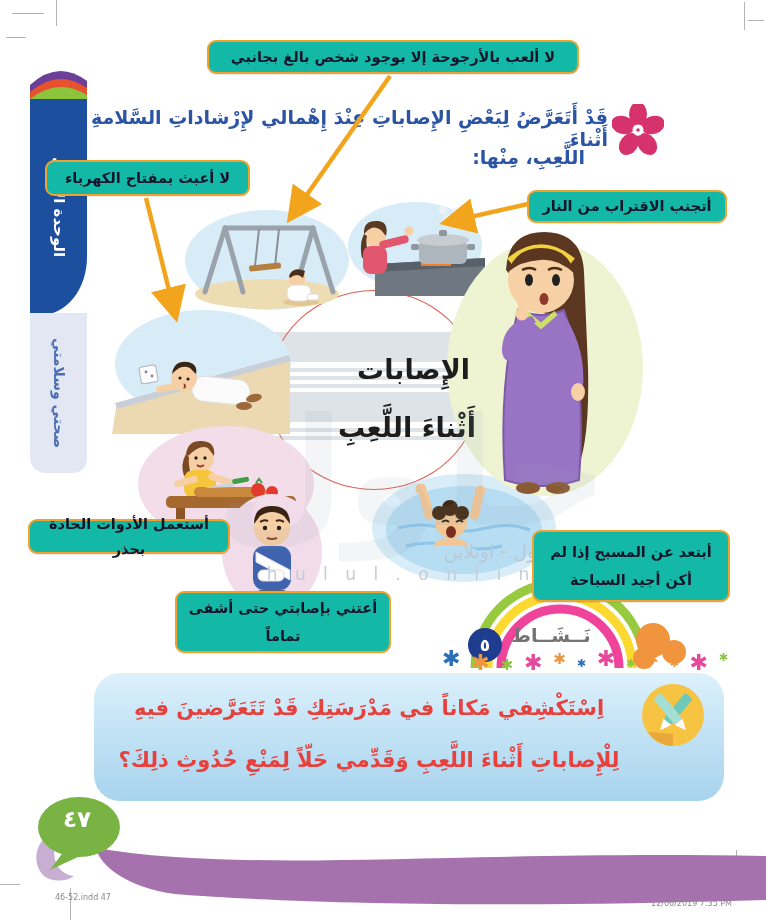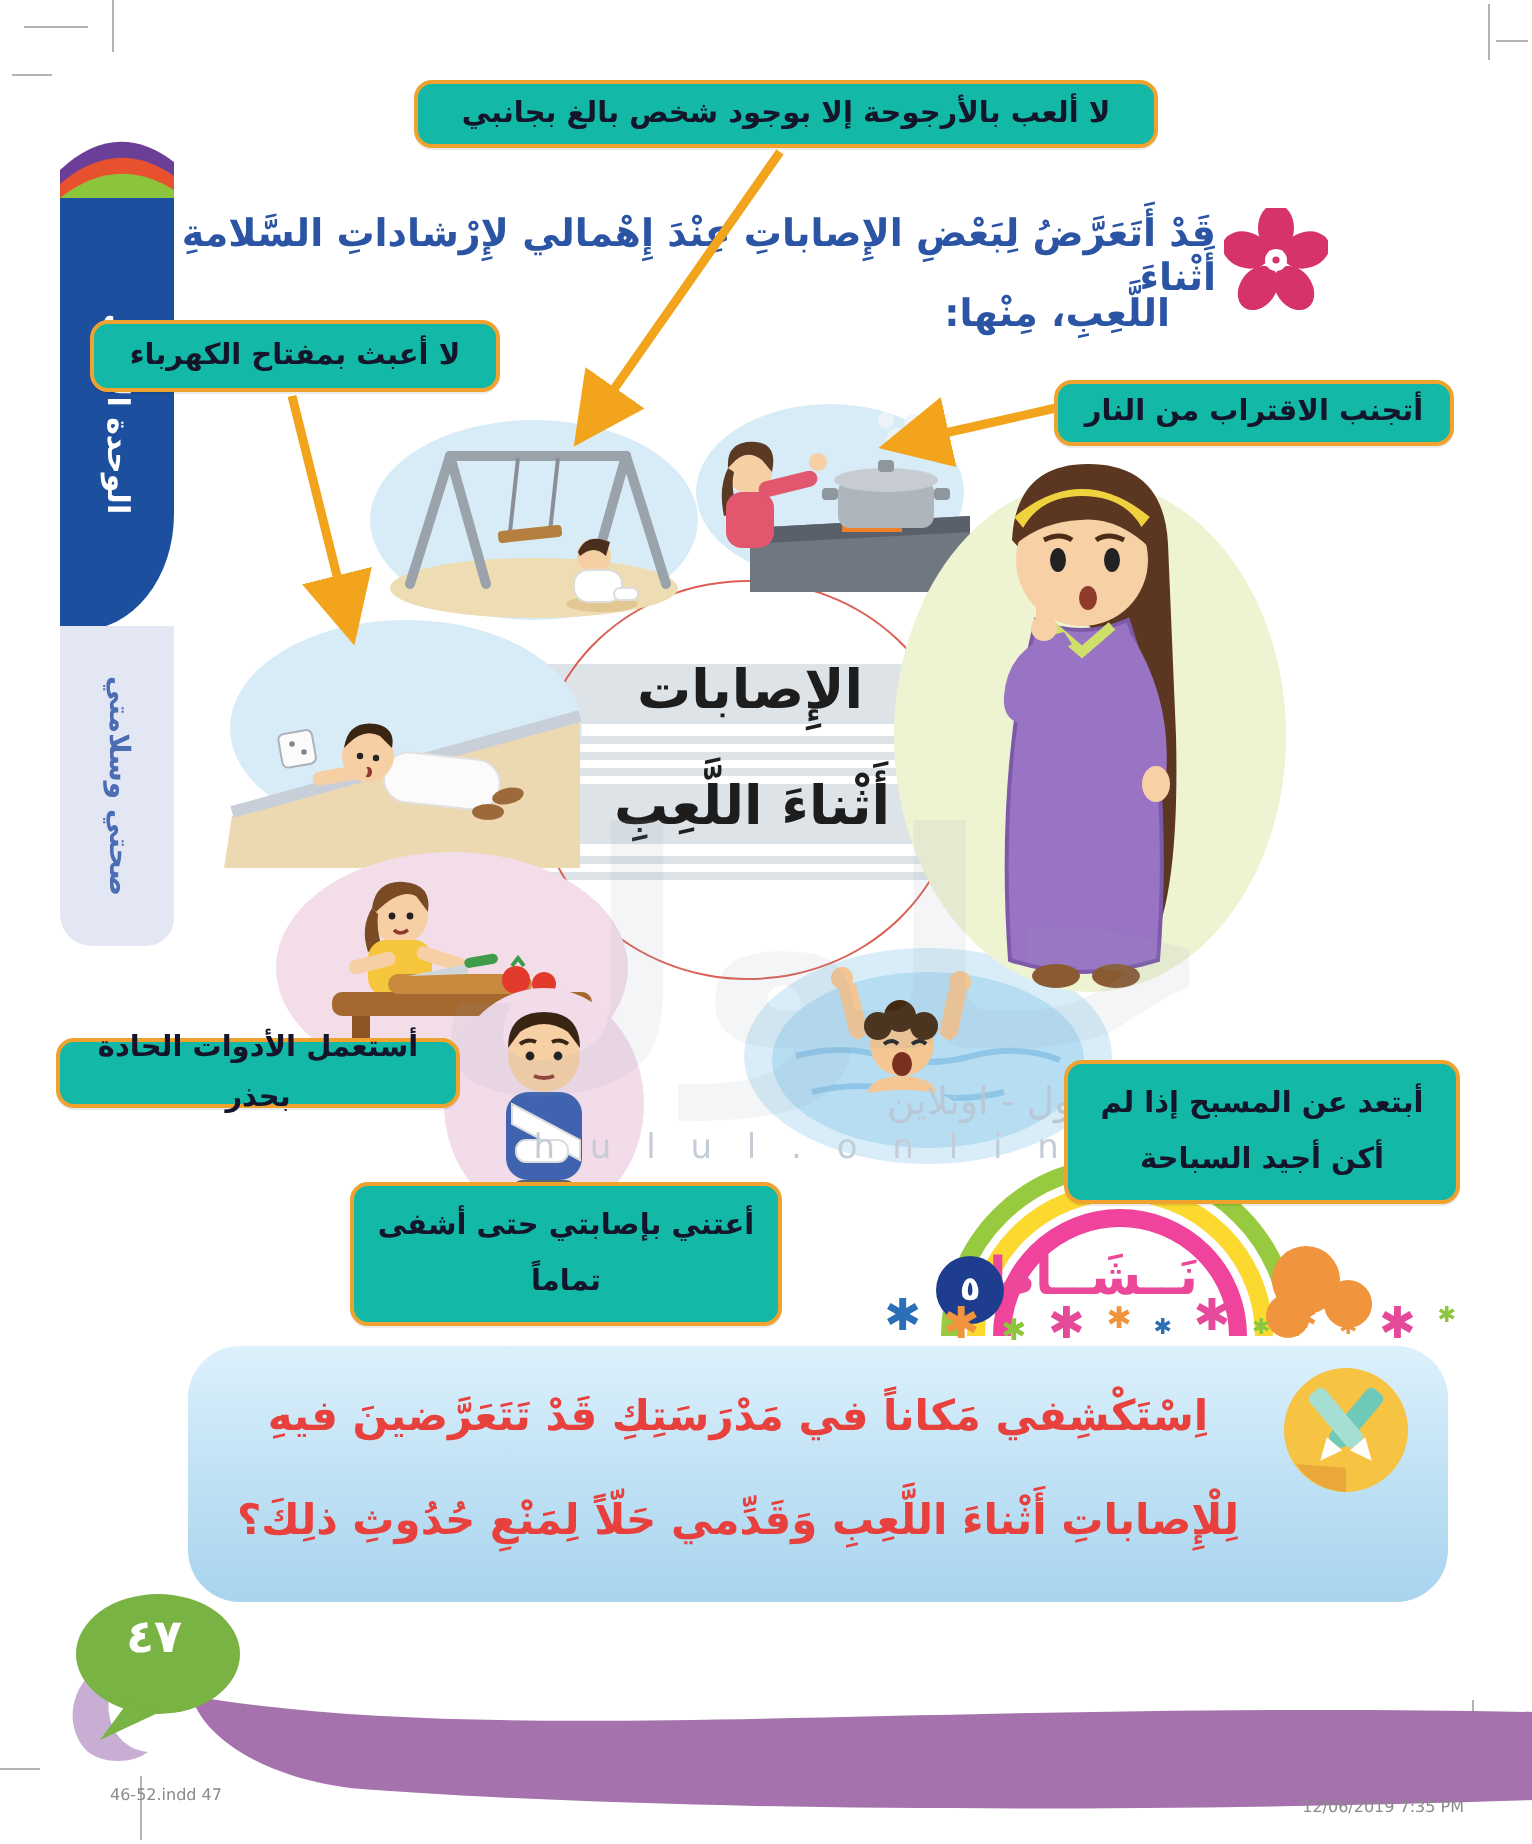--- a/index.html
+++ b/index.html
@@ -23,31 +23,31 @@
            color:#14142b;font-weight:bold;font-size:14.5px;display:flex;align-items:center;
            justify-content:center;text-align:center;padding:2px 8px;box-sizing:border-box;
            line-height:1.7;z-index:30;box-shadow:0 1px 0 rgba(0,0,0,.08);}
   .callout.two{line-height:1.95;}
   
   .intro{position:absolute;color:#2b55a4;font-weight:bold;font-size:19px;z-index:18;}
   
   .stripe{position:absolute;background:#dde3e7;z-index:8;}
   .circle{position:absolute;left:268px;top:290px;width:210px;height:198px;border:1.6px solid #dc6054;
           border-radius:50%;z-index:9;}
-  .ctext{position:absolute;z-index:12;color:#1d1d1d;font-weight:bold;font-size:27px;text-align:center;}
+  .ctext{position:absolute;z-index:12;color:#1d1d1d;font-weight:bold;font-size:27px;text-align:right;margin-top:24px;}
   
   .wm-big{position:absolute;left:215px;top:398px;font-size:150px;font-weight:bold;color:#8fa3b8;
           opacity:.10;z-index:13;line-height:1;}
   .wm-ar{position:absolute;left:400px;top:540px;width:210px;text-align:center;font-size:19px;
          color:#b9c8d6;z-index:13;}
   .wm-lat{position:absolute;left:250px;top:564px;width:330px;text-align:center;font-size:17px;
           letter-spacing:6px;color:#c4cdd7;z-index:13;direction:ltr;}
   
-  .act-label{position:absolute;left:503px;top:624px;width:96px;text-align:center;font-size:26px;
-             font-weight:bold;color:#ec4899;z-index:16;}
+  .act-label{position:absolute;left:503px;top:624px;width:96px;text-align:center;font-size:19px;
+             font-weight:bold;color:#737373;z-index:16;}
   .act-num{position:absolute;left:468px;top:628px;width:34px;height:34px;background:#1e3d8f;
            border-radius:50%;color:#ffffff;font-weight:bold;font-size:17px;display:flex;
            align-items:center;justify-content:center;z-index:16;}
   .flowers{position:absolute;left:442px;top:648px;width:286px;height:34px;display:flex;
            flex-direction:row;justify-content:space-between;align-items:flex-start;z-index:16;}
   .flowers span{line-height:1;}
   .fl-b{color:#2b6fb7}.fl-o{color:#f0943d}.fl-p{color:#e54a9a}.fl-g{color:#8cc63e}
   .s1{font-size:22px}.s2{font-size:15px}.s3{font-size:11px}
   .m1{margin-top:10px}.m2{margin-top:4px}
   
@@ -276,21 +276,21 @@
     <line x1="390" y1="76" x2="292" y2="216" stroke="#f2a51c" stroke-width="4.5" marker-end="url(#ah)"></line>
     <line x1="146" y1="198" x2="175" y2="314" stroke="#f2a51c" stroke-width="4.5" marker-end="url(#ah)"></line>
     <line x1="528" y1="204" x2="448" y2="222" stroke="#f2a51c" stroke-width="4.5" marker-end="url(#ah)"></line>
   </svg>
 
   <div class="callout" style="left:207px;top:40px;width:372px;height:34px;">لا ألعب بالأرجوحة إلا بوجود شخص بالغ بجانبي</div>
   <div class="callout" style="left:45px;top:160px;width:205px;height:36px;">لا أعبث بمفتاح الكهرباء</div>
   <div class="callout" style="left:527px;top:190px;width:200px;height:33px;">أتجنب الاقتراب من النار</div>
   <div class="callout" style="left:28px;top:519px;width:202px;height:35px;">أستعمل الأدوات الحادة بحذر</div>
   <div class="callout two" style="left:532px;top:530px;width:198px;height:72px;">أبتعد عن المسبح إذا لم أكن أجيد السباحة</div>
-  <div class="callout two" style="left:175px;top:591px;width:216px;height:72px;">أعتني بإصابتي حتى أشفى تماماً</div>
+  <div class="callout two" style="left:175px;top:591px;width:216px;height:62px;">أعتني بإصابتي حتى أشفى تماماً</div>
 
   <svg class="abs" style="left:450px;top:578px;z-index:15;" width="252" height="92" viewBox="0 0 252 92">
     <path d="M25,90 A85,85 0 0 1 195,90" stroke="#97ca3e" stroke-width="9" fill="none"></path>
     <path d="M38,90 A72,72 0 0 1 182,90" stroke="#fbd92f" stroke-width="9" fill="none"></path>
     <path d="M51,90 A59,59 0 0 1 169,90" stroke="#f0439b" stroke-width="9" fill="none"></path>
     <g fill="#f0953d">
       <circle cx="203" cy="62" r="17"></circle>
         <circle cx="224" cy="74" r="12"></circle>
         <circle cx="194" cy="80" r="11"></circle>
     </g>

